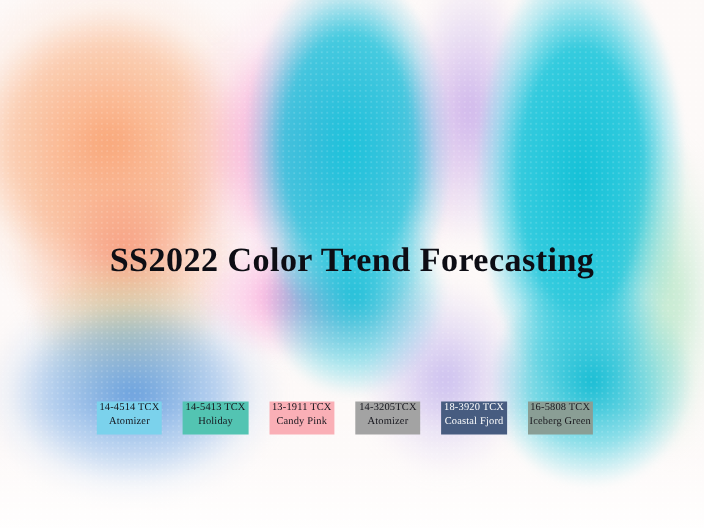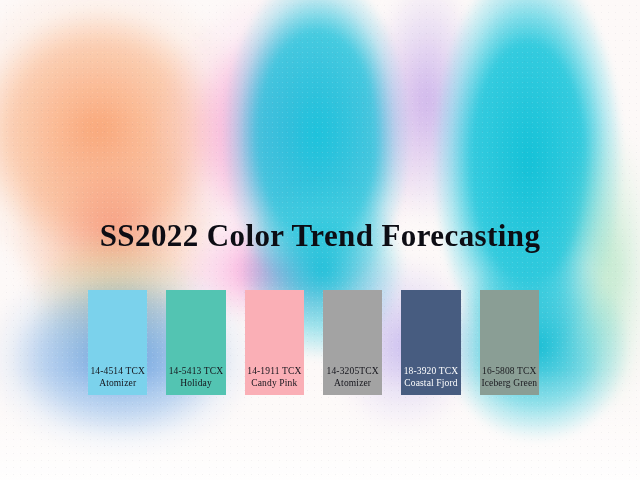--- a/index.html
+++ b/index.html
@@ -170,20 +170,21 @@
 
   
   #swatch-strip {
     position: absolute;
     left: 88px;
     top: 290px;
     width: 451px;
     height: 105px;
     display: flex;
     gap: 19px;
+    align-items: flex-end;
   }
   .swatch {
     flex: 1 1 0;
     position: relative;
     display: flex;
     flex-direction: column;
     justify-content: flex-end;
     align-items: center;
     padding-bottom: 6px;
     box-sizing: border-box;
@@ -260,21 +261,21 @@
   <div id="swatch-strip">
       <div class="swatch" style="background: rgb(123, 210, 236);">
         <div class="swatch-code" style="color: rgb(21, 21, 28);">14-4514 TCX</div>
         <div class="swatch-name" style="color: rgb(21, 21, 28);">Atomizer</div>
       </div>
       <div class="swatch" style="background: rgb(83, 196, 178);">
         <div class="swatch-code" style="color: rgb(21, 21, 28);">14-5413 TCX</div>
         <div class="swatch-name" style="color: rgb(21, 21, 28);">Holiday</div>
       </div>
       <div class="swatch" style="background: rgb(250, 175, 182);">
-        <div class="swatch-code" style="color: rgb(21, 21, 28);">14-1911 TCX</div>
+        <div class="swatch-code" style="color: rgb(21, 21, 28);">13-1911 TCX</div>
         <div class="swatch-name" style="color: rgb(21, 21, 28);">Candy Pink</div>
       </div>
       <div class="swatch" style="background: #a3a3a3;">
         <div class="swatch-code" style="color: rgb(21, 21, 28);">14-3205TCX</div>
         <div class="swatch-name" style="color: rgb(21, 21, 28);">Atomizer</div>
       </div>
       <div class="swatch" style="background: rgb(71, 92, 128);">
         <div class="swatch-code" style="color: rgb(255, 255, 255);">18-3920 TCX</div>
         <div class="swatch-name" style="color: rgb(255, 255, 255);">Coastal Fjord</div>
       </div>

